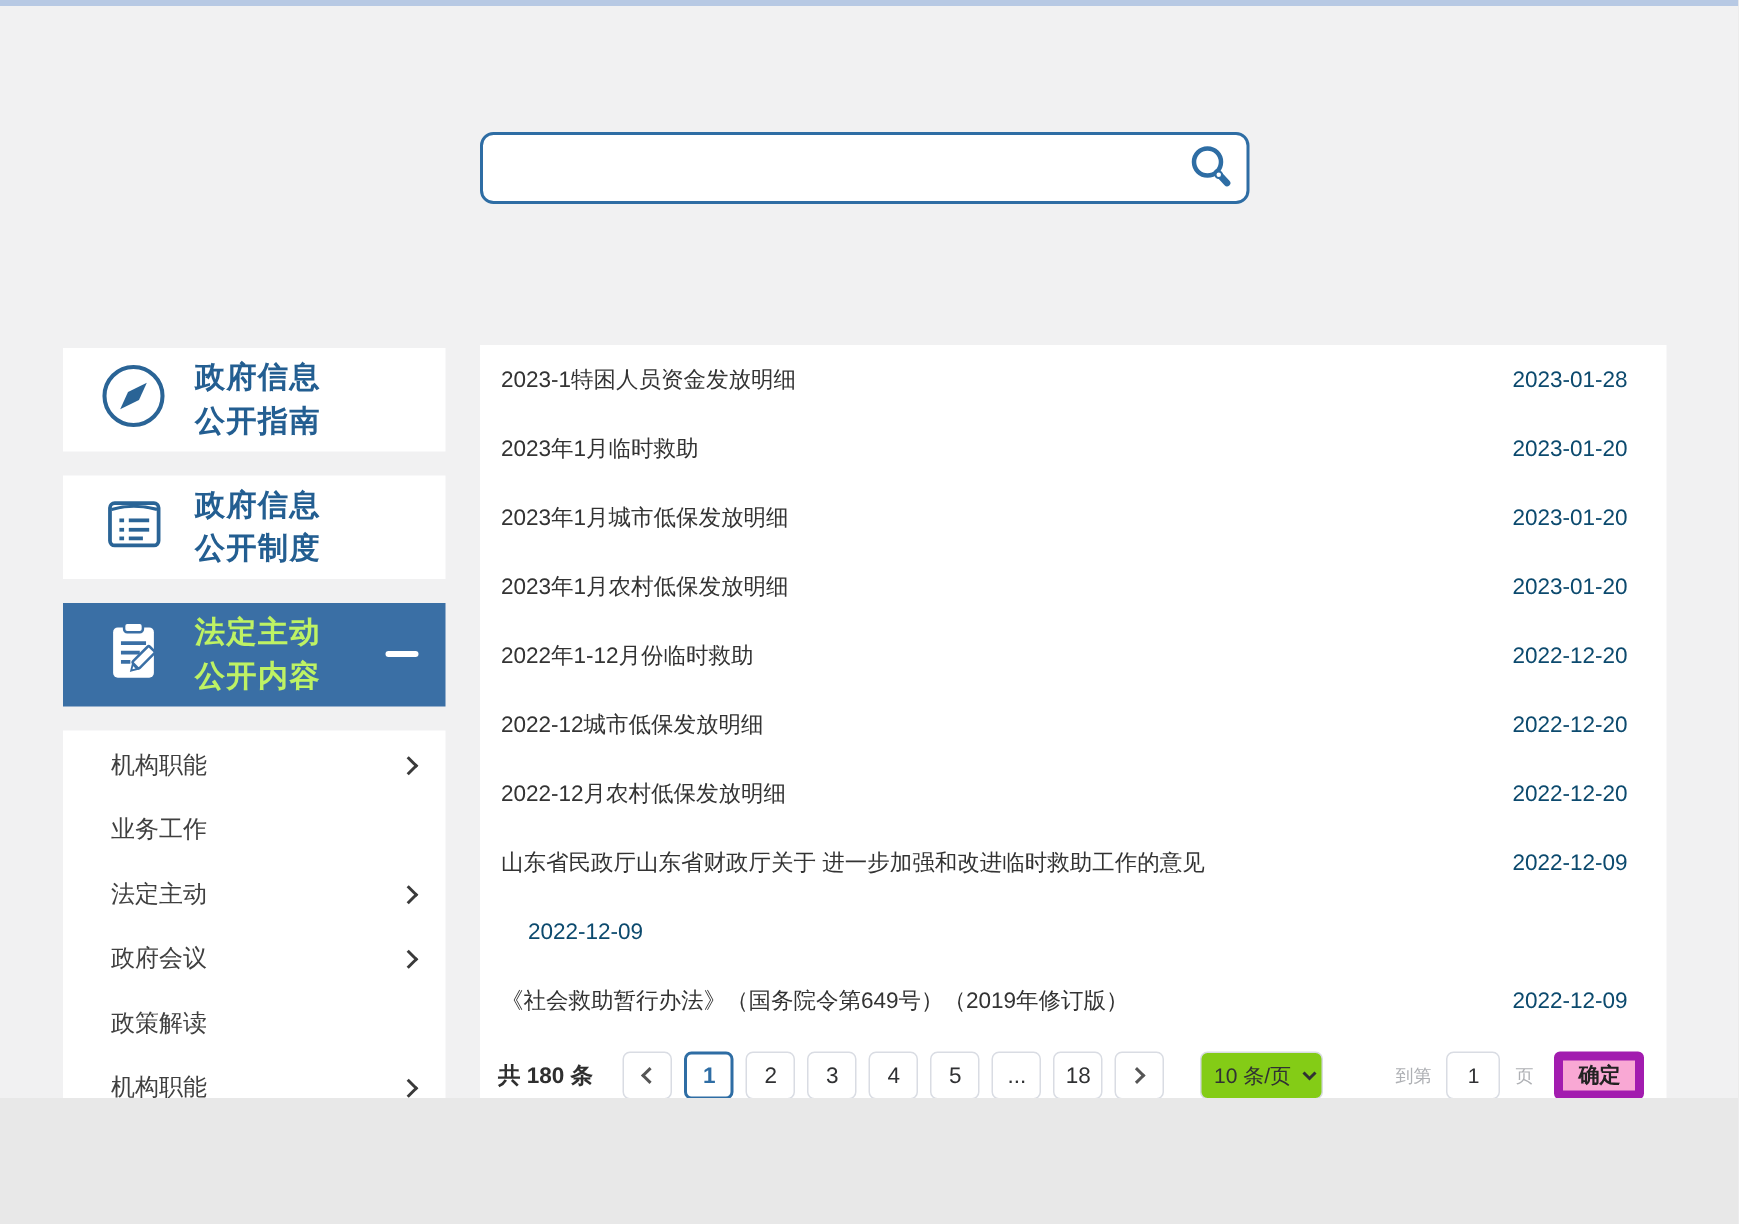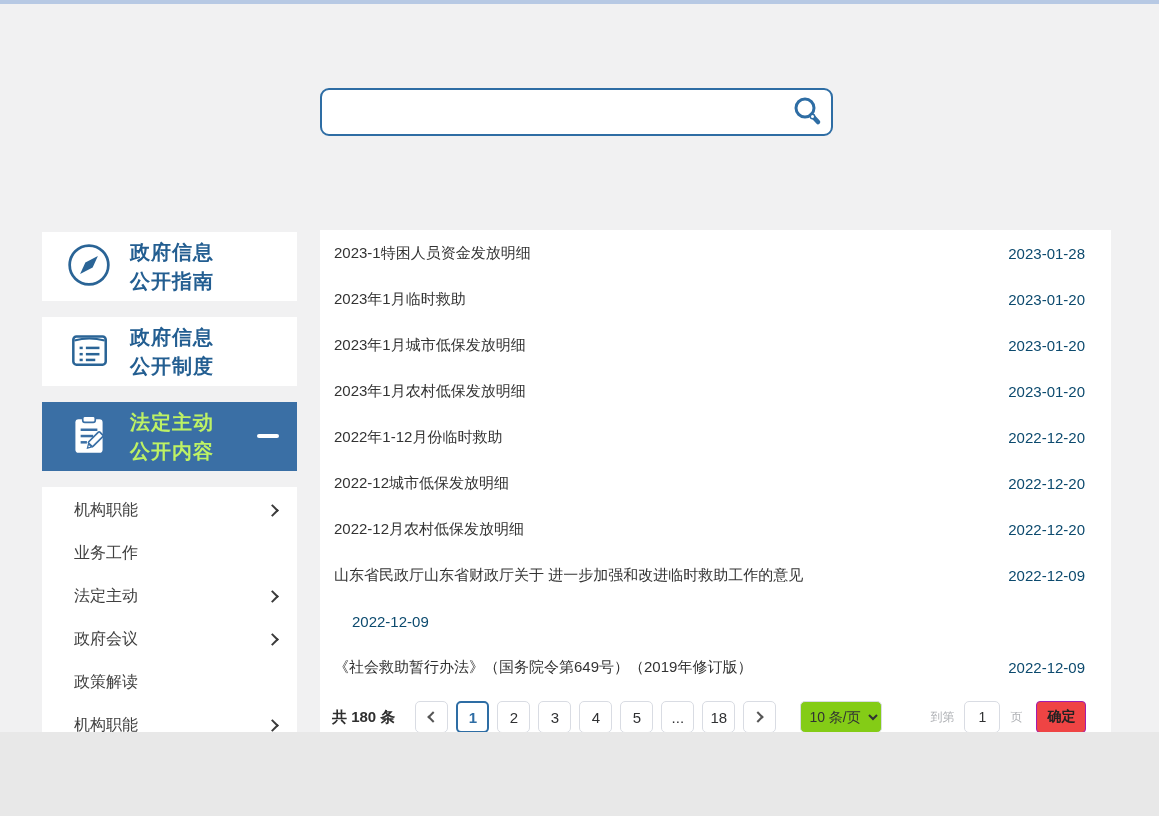--- a/index.html
+++ b/index.html
@@ -78,22 +78,22 @@
     font-size:14px; color:#303133; margin:0 0 0 16px; padding:0 4px; outline:none;
     font-family:"Liberation Sans","DejaVu Sans",sans-serif;
   }
   .goto-wrap { display:flex; align-items:center; margin-left:48px; }
   .goto-label { color:#aeb0b4; font-size:12px; }
   .goto-input {
     width:36px; height:32px; border:1px solid #d9dce3; border-radius:5px; margin:0 10px;
     text-align:center; font-size:14px; color:#303133; outline:none;
   }
   .confirm-btn {
-    height:32px; margin-left:14px; padding:0 10px; background:#ef4444;
-    border:1px solid #a21caf; border-radius:4px; font-size:14px; font-weight:bold;
+    height:32px; margin-left:14px; padding:0 10px; background:#f9a8d4;
+    border:6px solid #a21caf; border-radius:4px; font-size:14px; font-weight:bold;
     color:#222; cursor:pointer;
   }
 </style>
 </head>
 <body>
 
 <div class="screen">
   <div class="top-strip"></div>
 
   <div class="search-box">

